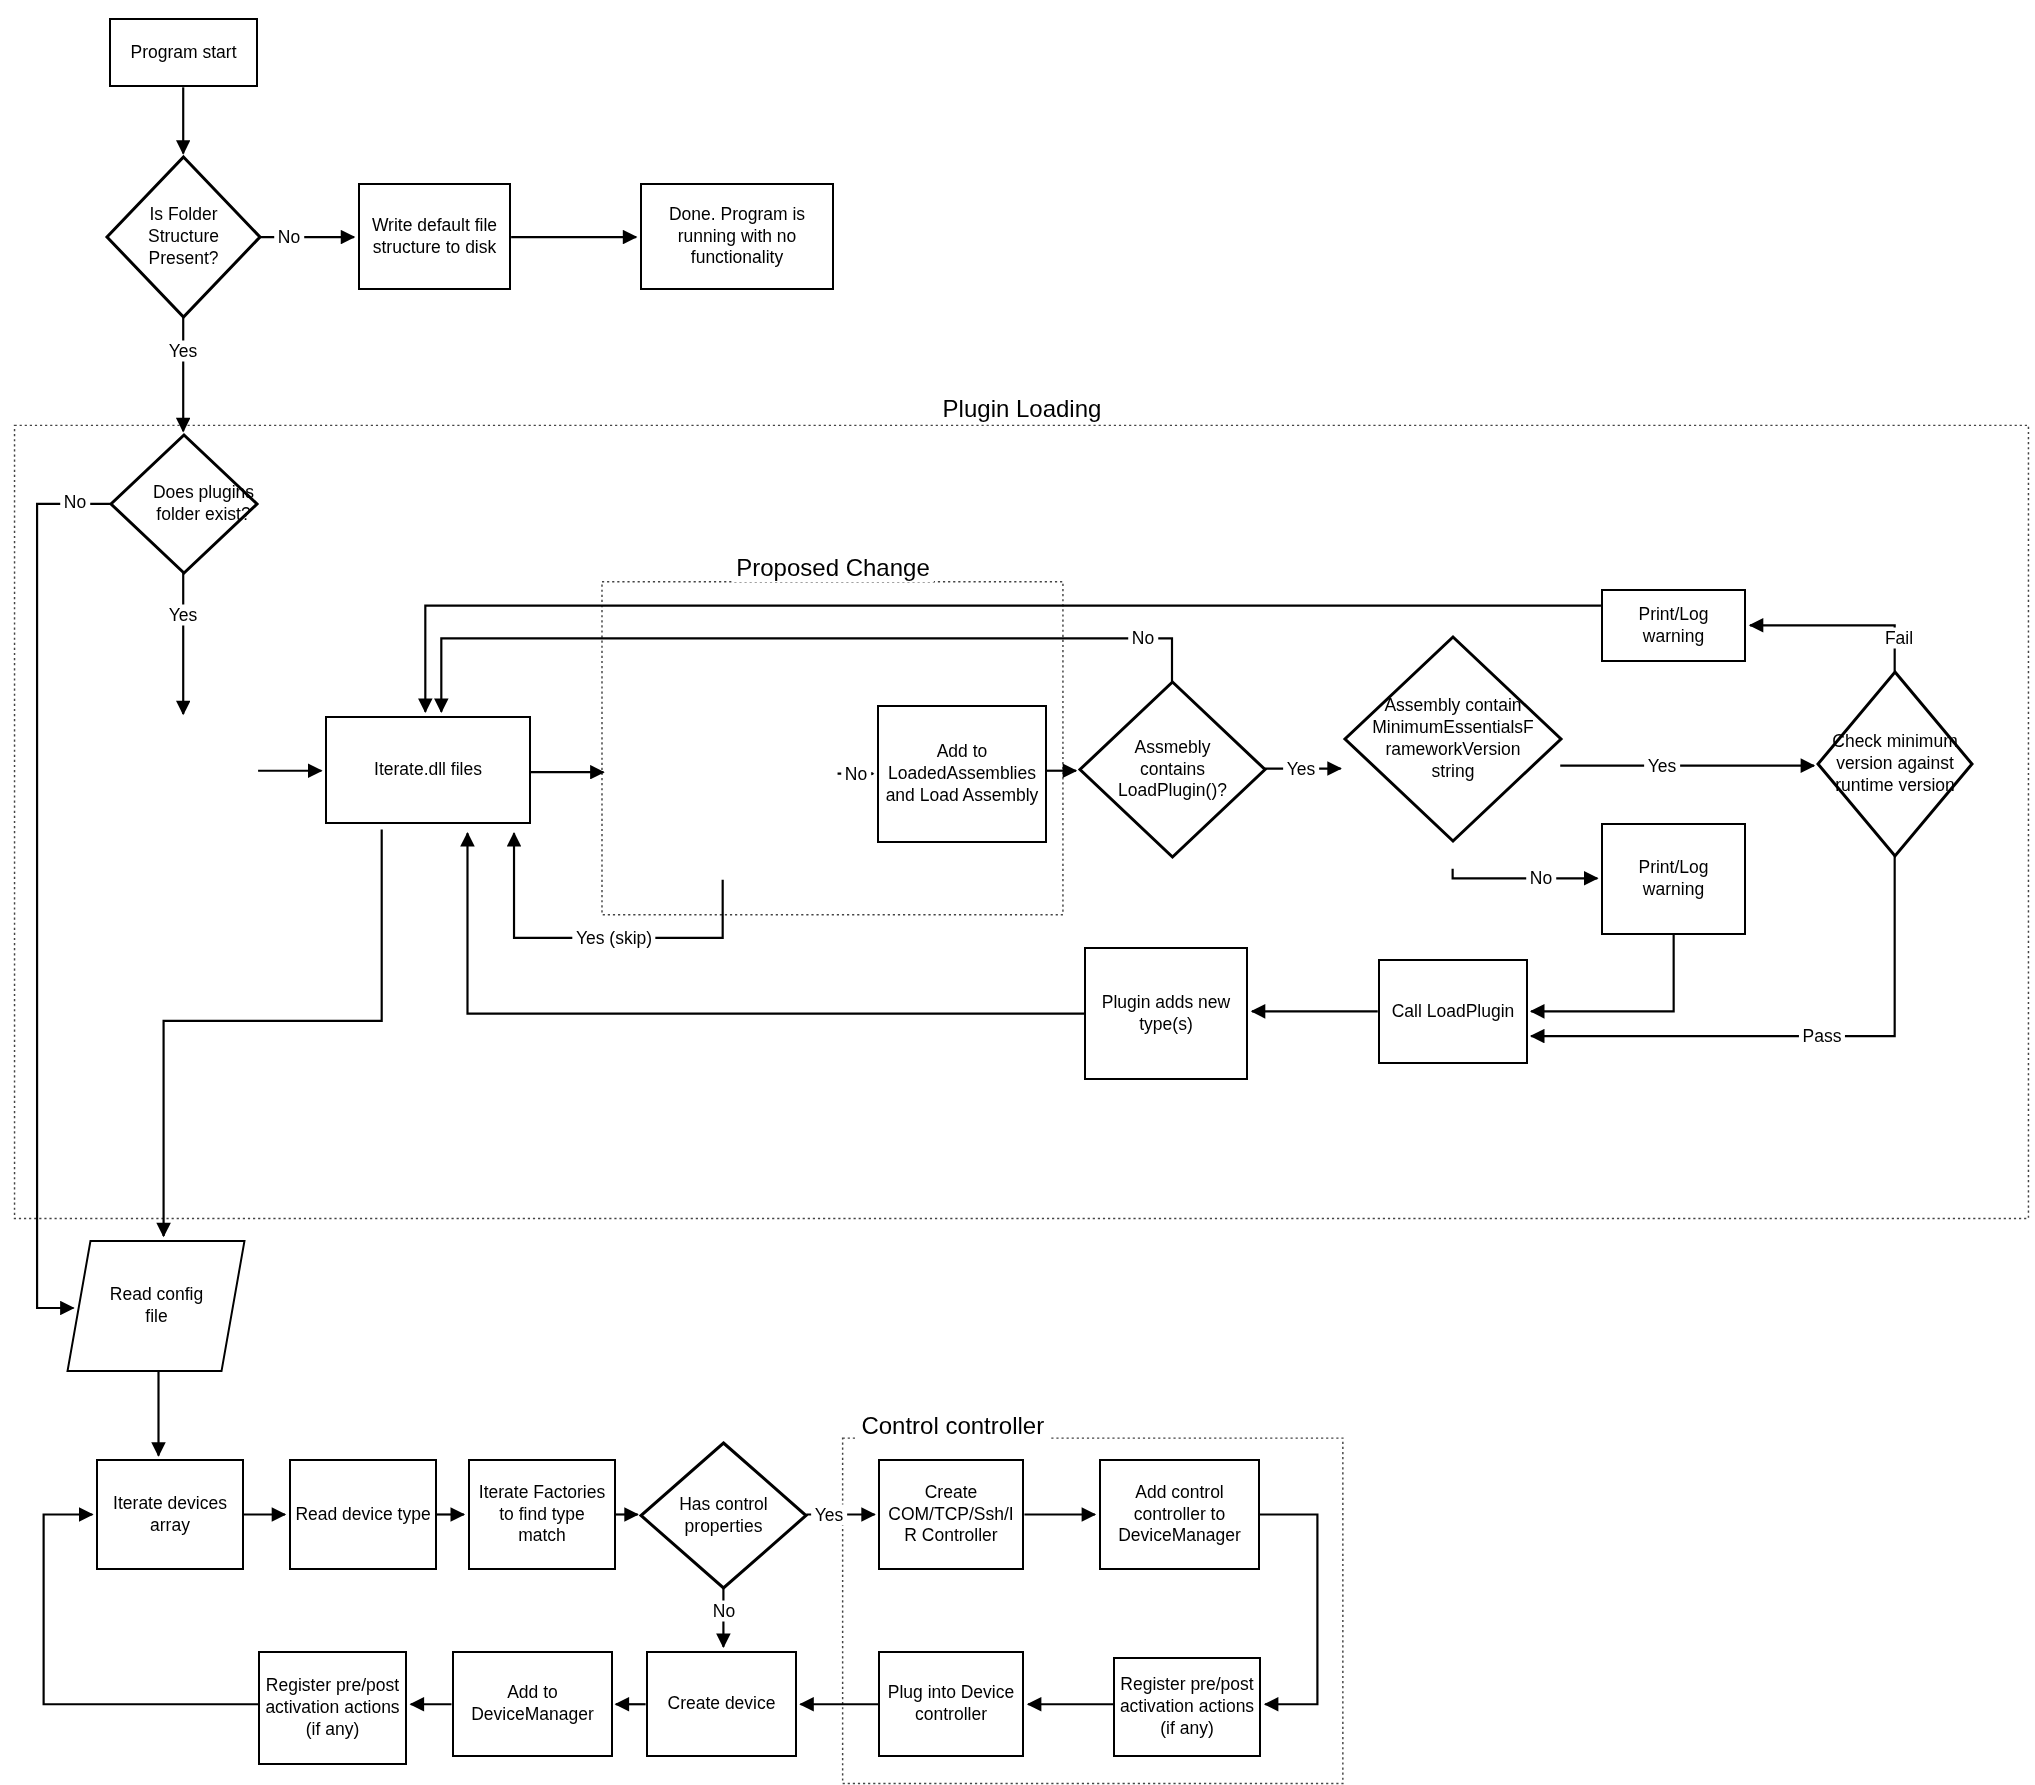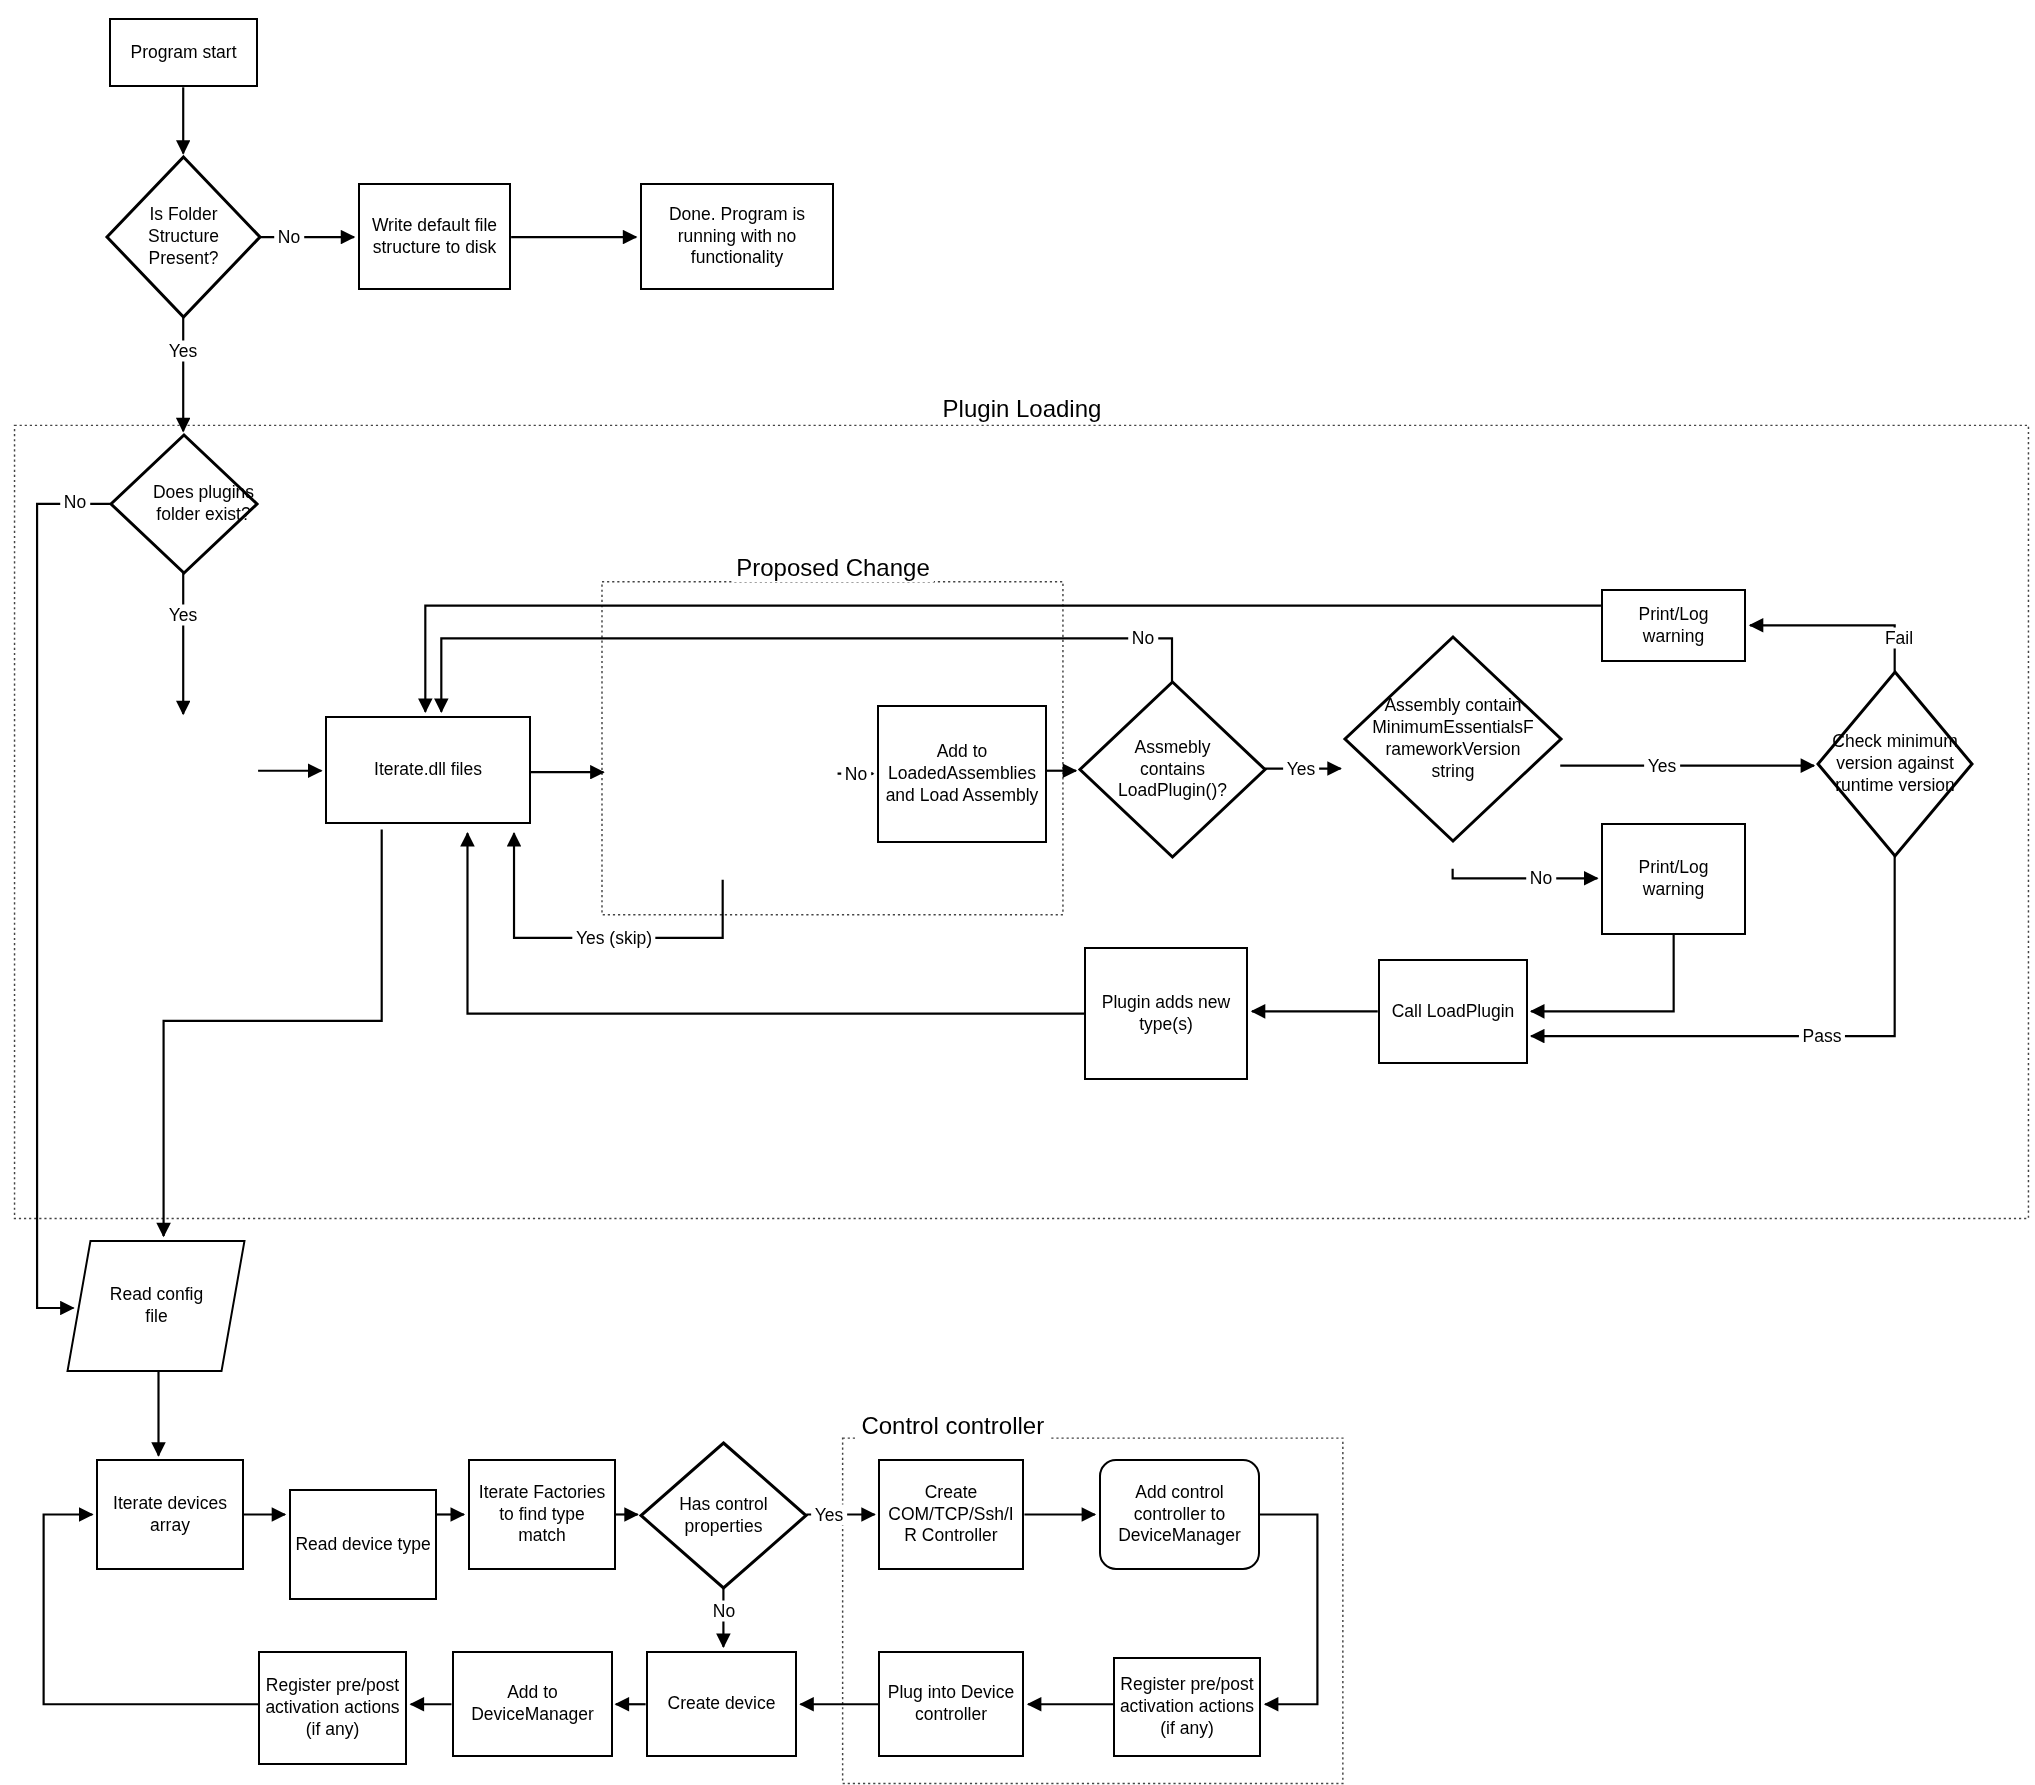--- a/index.html
+++ b/index.html
@@ -103,30 +103,30 @@
     </div>
   <div class="node rect" style="left:1378px;top:959px;width:150px;height:105px;">
       <span>Call LoadPlugin</span>
     </div>
   <div class="node rect" style="left:1084px;top:947px;width:164px;height:133px;">
       <span>Plugin adds new type(s)</span>
     </div>
   <div class="node rect" style="left:96px;top:1459px;width:148px;height:111px;">
       <span>Iterate devices array</span>
     </div>
-  <div class="node rect" style="left:289px;top:1459px;width:148px;height:111px;margin-top:30px;">
+  <div class="node rect" style="left:289px;top:1459px;width:148px;height:111px;">
       <span>Read device type</span>
     </div>
   <div class="node rect" style="left:468px;top:1459px;width:148px;height:111px;">
       <span>Iterate Factories to find type match</span>
     </div>
   <div class="node rect bw" style="left:878px;top:1459px;width:146px;height:111px;">
       <span>Create COM/TCP/Ssh/IR Controller</span>
     </div>
-  <div class="node rect" style="left:1099px;top:1459px;width:161px;height:111px;border-radius:17px;">
+  <div class="node rect" style="left:1099px;top:1459px;width:161px;height:111px;">
       <span>Add control controller to DeviceManager</span>
     </div>
   <div class="node rect" style="left:1113px;top:1657px;width:148px;height:100px;">
       <span>Register pre/post activation actions (if any)</span>
     </div>
   <div class="node rect" style="left:878px;top:1651px;width:146px;height:106px;">
       <span>Plug into Device controller</span>
     </div>
   <div class="node rect" style="left:646px;top:1651px;width:151px;height:106px;">
       <span>Create device</span>

